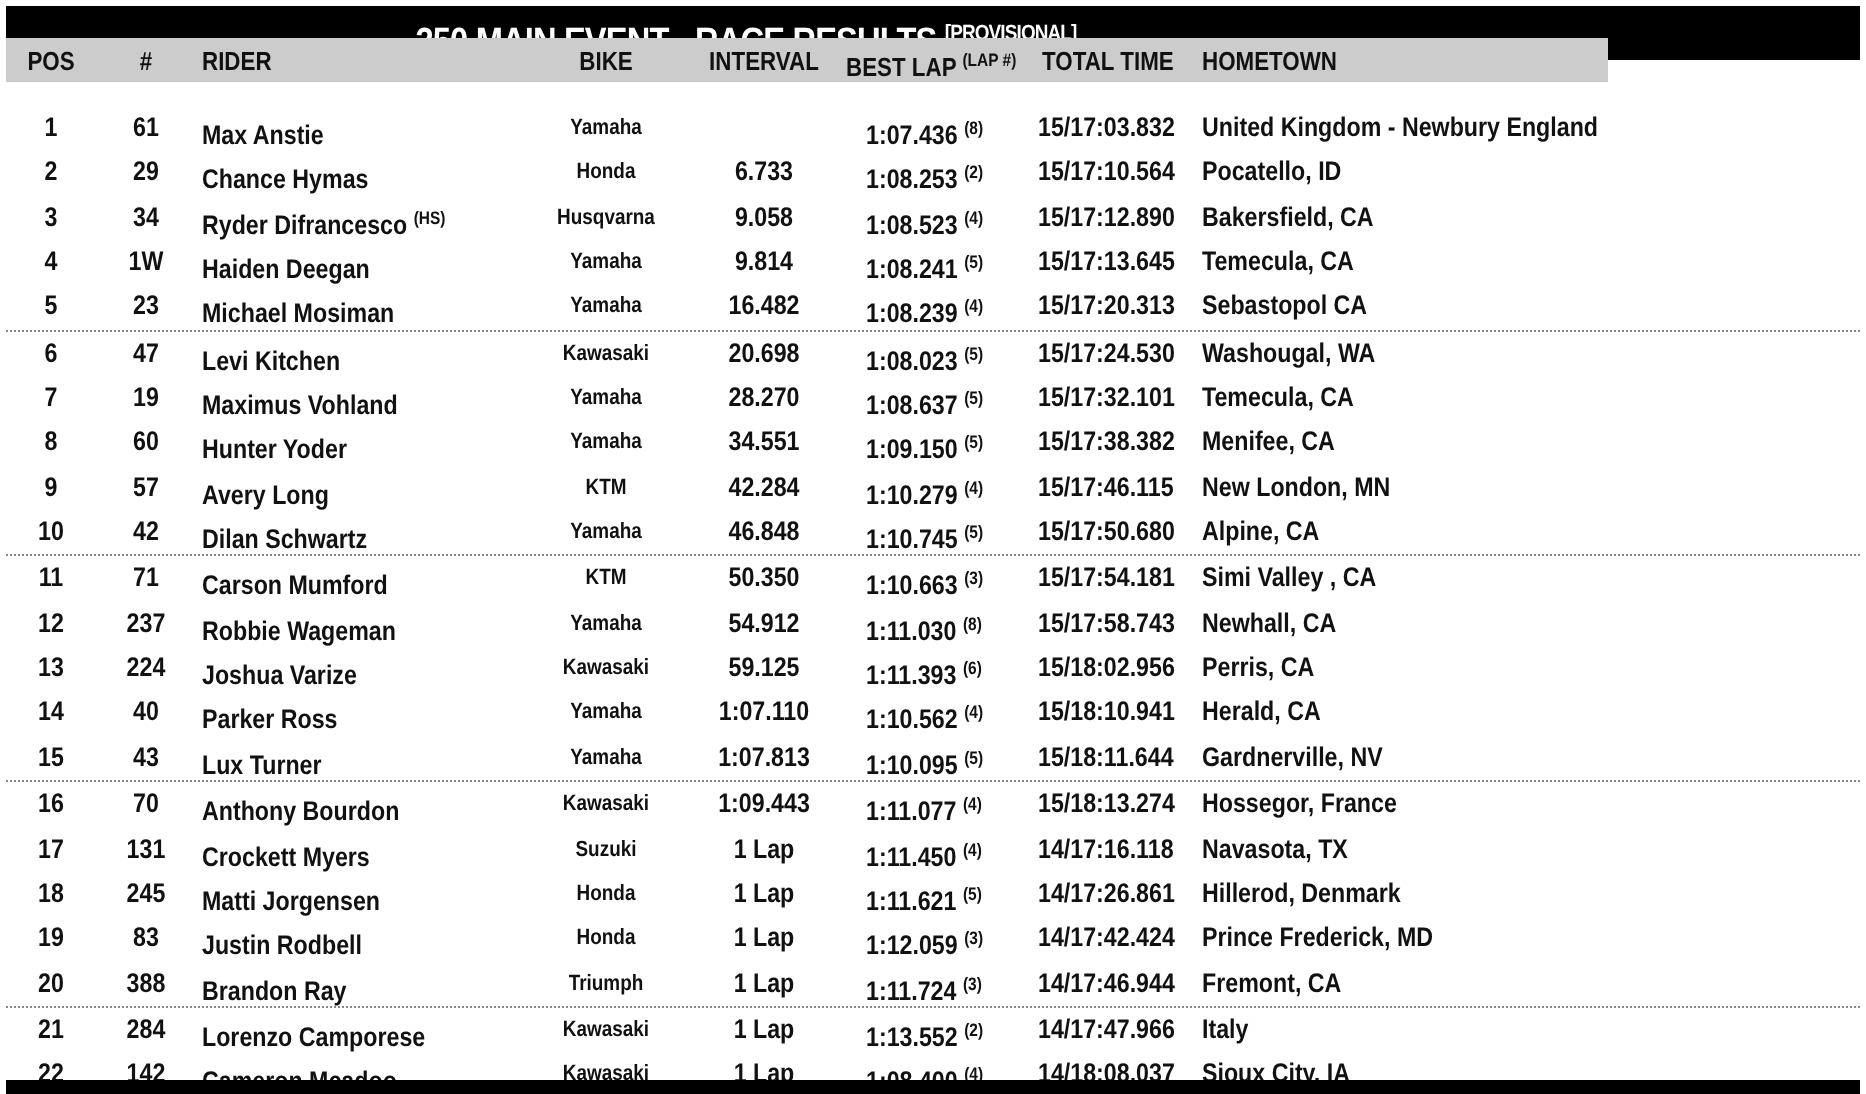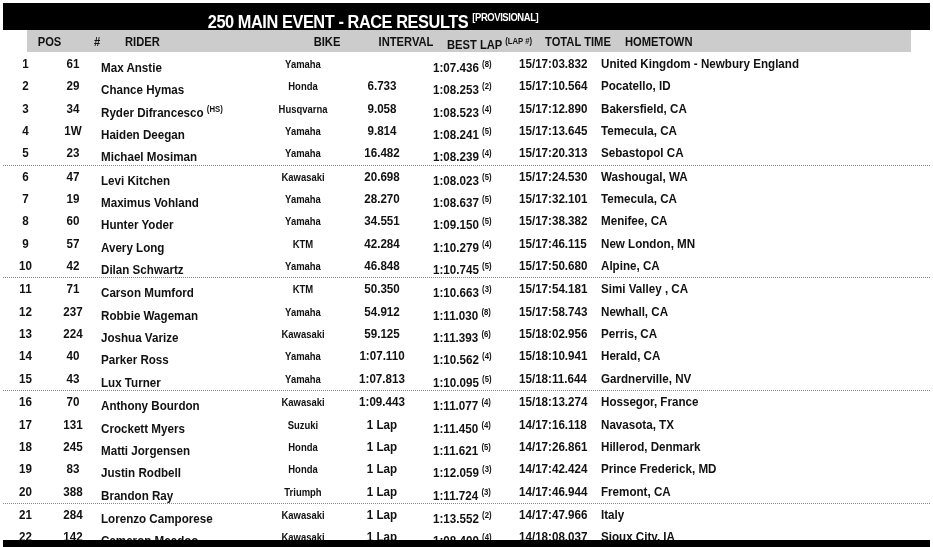--- a/index.html
+++ b/index.html
@@ -4,22 +4,22 @@
 <style>
   html, body { margin:0; padding:0; background:#ffffff; }
   body { width:933px; height:547px; overflow:hidden; position:relative;
          font-family:"Liberation Sans", "DejaVu Sans", sans-serif; color:#111; }
   .wrap { position:absolute; left:3px; top:3px; width:740px; }
   .titlebar { height:27px; background:#000; color:#fff; text-align:center;
               font-weight:bold; font-size:19px; line-height:28px; letter-spacing:-0.5px;
               transform:scaleX(0.86); transform-origin:center; }
   .titlebar-bg { position:absolute; left:3px; top:3px; width:927px; height:27px; background:#000; }
   .titlebar sup { font-size:11px; vertical-align:7px; }
-  .header { position:absolute; left:3px; top:30px; width:884px; height:22px; background:#cccccc;
-            font-weight:bold; font-size:13px; line-height:23px;margin-left:24px; }
+  .header { position:absolute; left:3px; top:19px; width:801px; height:22px; background:#cccccc;
+            font-weight:bold; font-size:13px; line-height:23px; }
   .cell { position:absolute; white-space:nowrap; }
   .c-pos { left:0; width:45px; text-align:center; }
   .c-num { left:45px; width:50px; text-align:center; }
   .c-rider { left:98px; }
   .c-bike { left:250px; width:100px; text-align:center; font-size:11px; }
   .c-int { left:342px; width:74px; text-align:center; }
   .c-best { left:430px; }
   .c-total { left:516px; }
   .c-home { left:598px; }
   .header .c-bike { font-size:13px; }

